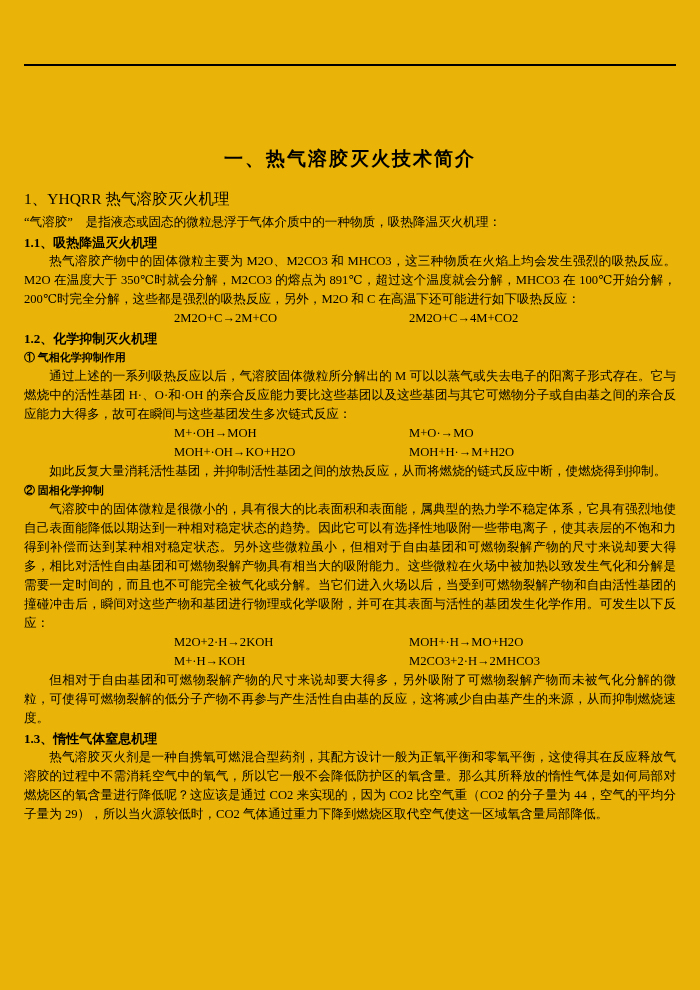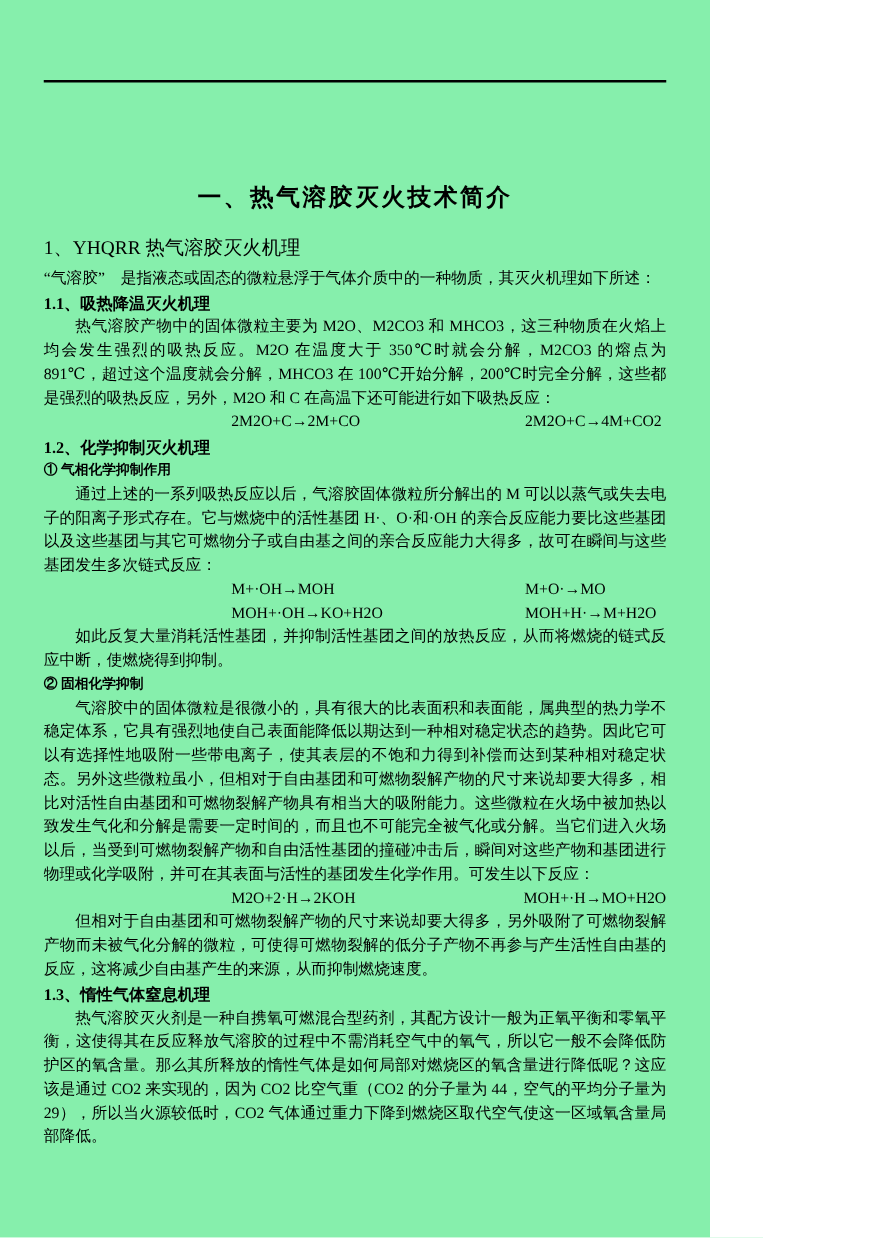--- a/index.html
+++ b/index.html
@@ -4,24 +4,24 @@
 <style>
   * { margin: 0; padding: 0; box-sizing: border-box; }
   html, body { background: #ffffff; }
   body {
     width: 700px;
     font-family: "Liberation Serif", "DejaVu Serif", serif;
     color: #000000;
   }
   .page {
     position: relative;
-    width: 568px;
+    width: 700px;
     height: 990px;
-    background: #86efac;
-    padding: 0 35px;
+    background: #eab308;
+    padding: 0 24px;
     overflow: hidden;
   }
   .header-rule {
     margin-top: 64px;
     border-top: 2px solid #000000;
     height: 0;
   }
   .doc-title {
     margin-top: 80px;
     margin-bottom: 16px;
@@ -75,21 +75,21 @@
 <body>
 
 <div class="page">
 
   <div class="header-rule"></div>
 
   <h1 class="doc-title">一、热气溶胶灭火技术简介</h1>
 
   <h2 class="h-main">1、YHQRR 热气溶胶灭火机理</h2>
 
-  <p class="body-p no-indent">“气溶胶”　是指液态或固态的微粒悬浮于气体介质中的一种物质，其灭火机理如下所述：</p>
+  <p class="body-p no-indent">“气溶胶”　是指液态或固态的微粒悬浮于气体介质中的一种物质，吸热降温灭火机理：</p>
 
   <h3 class="h-sub">1.1、吸热降温灭火机理</h3>
   <p class="body-p">热气溶胶产物中的固体微粒主要为 M2O、M2CO3 和 MHCO3，这三种物质在火焰上均会发生强烈的吸热反应。M2O 在温度大于 350℃时就会分解，M2CO3 的熔点为 891℃，超过这个温度就会分解，MHCO3 在 100℃开始分解，200℃时完全分解，这些都是强烈的吸热反应，另外，M2O 和 C 在高温下还可能进行如下吸热反应：</p>
   <div class="eq-row">
     <span class="eq-col1">2M2O+C→2M+CO</span>
     <span class="eq-col2">2M2O+C→4M+CO2</span>
   </div>
 
   <h3 class="h-sub">1.2、化学抑制灭火机理</h3>
 
@@ -104,18 +104,22 @@
     <span class="eq-col2">MOH+H·→M+H2O</span>
   </div>
   <p class="body-p">如此反复大量消耗活性基团，并抑制活性基团之间的放热反应，从而将燃烧的链式反应中断，使燃烧得到抑制。</p>
 
   <h4 class="h-item">② 固相化学抑制</h4>
   <p class="body-p">气溶胶中的固体微粒是很微小的，具有很大的比表面积和表面能，属典型的热力学不稳定体系，它具有强烈地使自己表面能降低以期达到一种相对稳定状态的趋势。因此它可以有选择性地吸附一些带电离子，使其表层的不饱和力得到补偿而达到某种相对稳定状态。另外这些微粒虽小，但相对于自由基团和可燃物裂解产物的尺寸来说却要大得多，相比对活性自由基团和可燃物裂解产物具有相当大的吸附能力。这些微粒在火场中被加热以致发生气化和分解是需要一定时间的，而且也不可能完全被气化或分解。当它们进入火场以后，当受到可燃物裂解产物和自由活性基团的撞碰冲击后，瞬间对这些产物和基团进行物理或化学吸附，并可在其表面与活性的基团发生化学作用。可发生以下反应：</p>
   <div class="eq-row">
     <span class="eq-col1">M2O+2·H→2KOH</span>
     <span class="eq-col2">MOH+·H→MO+H2O</span>
   </div>
+  <div class="eq-row">
+    <span class="eq-col1">M+·H→KOH</span>
+    <span class="eq-col2">M2CO3+2·H→2MHCO3</span>
+  </div>
   <p class="body-p">但相对于自由基团和可燃物裂解产物的尺寸来说却要大得多，另外吸附了可燃物裂解产物而未被气化分解的微粒，可使得可燃物裂解的低分子产物不再参与产生活性自由基的反应，这将减少自由基产生的来源，从而抑制燃烧速度。</p>
 
   <h3 class="h-sub">1.3、惰性气体窒息机理</h3>
   <p class="body-p">热气溶胶灭火剂是一种自携氧可燃混合型药剂，其配方设计一般为正氧平衡和零氧平衡，这使得其在反应释放气溶胶的过程中不需消耗空气中的氧气，所以它一般不会降低防护区的氧含量。那么其所释放的惰性气体是如何局部对燃烧区的氧含量进行降低呢？这应该是通过 CO2 来实现的，因为 CO2 比空气重（CO2 的分子量为 44，空气的平均分子量为 29），所以当火源较低时，CO2 气体通过重力下降到燃烧区取代空气使这一区域氧含量局部降低。</p>
 
 </div>
 
 </body></html>

